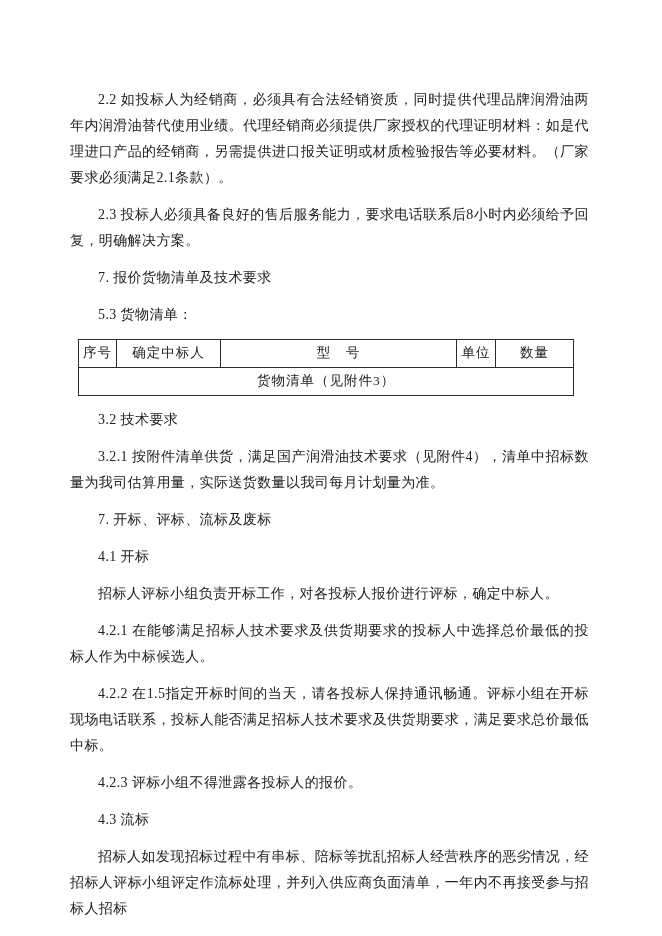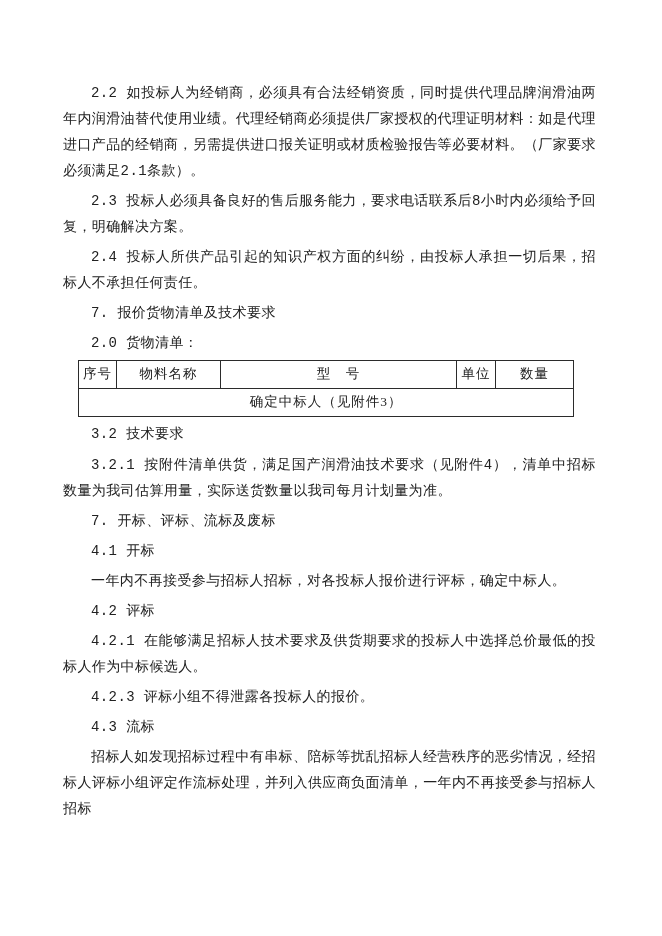--- a/index.html
+++ b/index.html
@@ -21,24 +21,23 @@
     left: 59px;
     top: 76px;
     width: 541px;
     color: #212121;
     font-size: 14px;
     line-height: 26px;
     letter-spacing: 0.4px;
     text-align: justify;
   }
   .para {
-    margin: 4px;
+    margin: 11px;
     text-indent: 2em;
     word-break: break-all;
-    font-family: Liberation Mono, monospace;
   }
   .para.spacer-top {
     margin-top: 5px;
   }
   table.goods {
     border-collapse: collapse;
     table-layout: fixed;
     width: 495px;
     margin: 3px 0 4px 19px;
   }
@@ -56,51 +55,50 @@
   }
 </style>
 </head>
 <body>
 
 <div class="page">
   <div class="content">
 
     <p class="para">2.2 如投标人为经销商，必须具有合法经销资质，同时提供代理品牌润滑油两年内润滑油替代使用业绩。代理经销商必须提供厂家授权的代理证明材料：如是代理进口产品的经销商，另需提供进口报关证明或材质检验报告等必要材料。（厂家要求必须满足2.1条款）。</p>
     <p class="para">2.3 投标人必须具备良好的售后服务能力，要求电话联系后8小时内必须给予回复，明确解决方案。</p>
-    <p class="para">2.4 投标人所供产品引起的知识产权方面的纠纷，由投标人承担一切后果，招标人不承担任何责任。</p>
     <p class="para">7. 报价货物清单及技术要求</p>
-    <p class="para">2.0 货物清单：</p>
+    <p class="para">5.3 货物清单：</p>
 
     <table class="goods">
       <colgroup>
         <col style="width:38px">
         <col style="width:104px">
         <col style="width:236px">
         <col style="width:39px">
         <col style="width:78px">
       </colgroup>
       <tbody>
           <tr>
         <th>序号</th>
-        <th>物料名称</th>
+        <th>确定中标人</th>
         <th>型　号</th>
         <th>单位</th>
         <th>数量</th>
       </tr>
       <tr>
-        <td colspan="5">确定中标人（见附件3）</td>
+        <td colspan="5">货物清单（见附件3）</td>
       </tr>
     </tbody>
       </table>
 
     <p class="para">3.2 技术要求</p>
     <p class="para spacer-top">3.2.1 按附件清单供货，满足国产润滑油技术要求（见附件4），清单中招标数量为我司估算用量，实际送货数量以我司每月计划量为准。</p>
     <p class="para">7. 开标、评标、流标及废标</p>
     <p class="para">4.1 开标</p>
-    <p class="para">一年内不再接受参与招标人招标，对各投标人报价进行评标，确定中标人。</p>
-    <p class="para">4.2 评标</p>
+    <p class="para">招标人评标小组负责开标工作，对各投标人报价进行评标，确定中标人。</p>
     <p class="para">4.2.1 在能够满足招标人技术要求及供货期要求的投标人中选择总价最低的投标人作为中标候选人。</p>
+    <p class="para">4.2.2 在1.5指定开标时间的当天，请各投标人保持通讯畅通。评标小组在开标现场电话联系，投标人能否满足招标人技术要求及供货期要求，满足要求总价最低中标。</p>
     <p class="para">4.2.3 评标小组不得泄露各投标人的报价。</p>
     <p class="para">4.3 流标</p>
     <p class="para">招标人如发现招标过程中有串标、陪标等扰乱招标人经营秩序的恶劣情况，经招标人评标小组评定作流标处理，并列入供应商负面清单，一年内不再接受参与招标人招标</p>
 
   </div>
 </div>
 
 </body></html>

